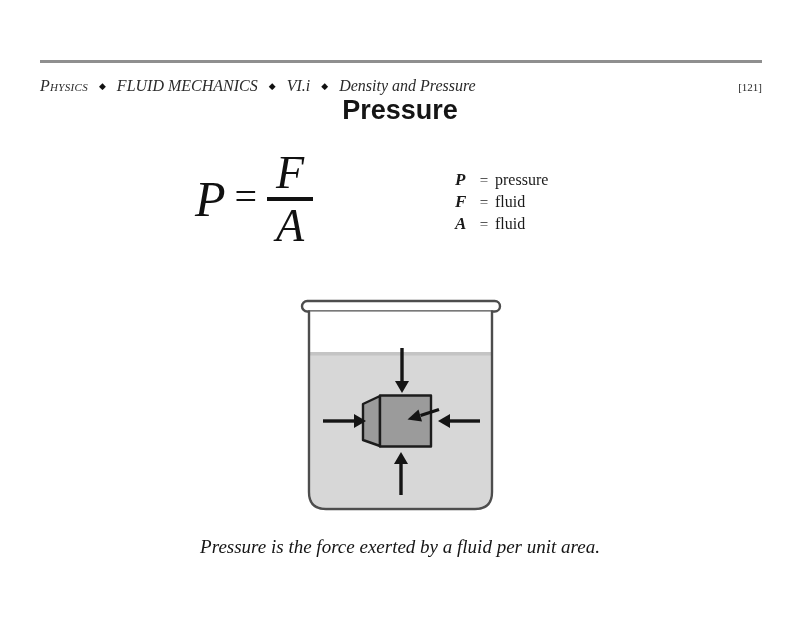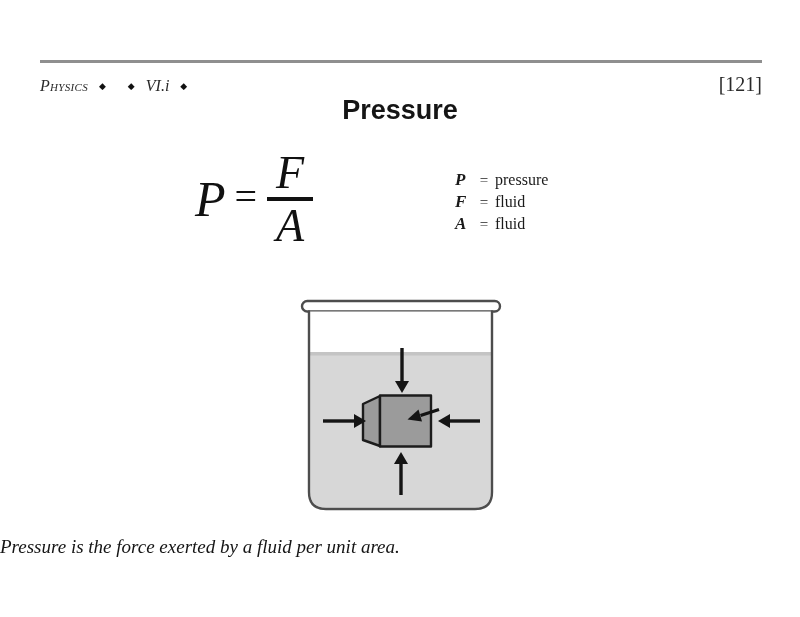--- a/index.html
+++ b/index.html
@@ -34,21 +34,21 @@
   }
   .subject { font-variant: small-caps; letter-spacing: 0.3px; margin-top: 36px; }
   .diamond {
     font-style: normal;
     font-size: 9px;
     margin: 0 11px;
     position: relative;
     top: -2px;
     color: #111;
   }
-  .page-number { font-size: 20px; color: #2a2a2a; }
+  .page-number { font-size: 11px; color: #2a2a2a; }
   .rule {
     position: absolute;
     left: 40px;
     right: 38px;
     top: 60px;
     height: 3px;
     background: #8f8f8f;
   }
 
   
@@ -89,37 +89,40 @@
 
   
   .diagram { position: absolute; left: 294px; top: 294px; width: 212px; height: 230px; }
 
   
   .caption {
     position: absolute;
     top: 536px;
     left: 0;
     width: 100%;
+    text-align: center;
     font-style: italic;
     font-size: 19px;
     color: #151515;
   }
 </style>
 </head>
 <body>
 
 <div class="page">
 
   <div class="header">
     <div class="header-left">
       <span class="subject">Physics</span>
       <span class="diamond">◆</span>
+      <span class="course">FLUID MECHANICS</span>
       <span class="diamond">◆</span>
       <span class="section">VI.i</span>
       <span class="diamond">◆</span>
+      <span class="topic">Density and Pressure</span>
     </div>
     <div class="page-number">[121]</div>
   </div>
   <div class="rule"></div>
 
   <div class="title">Pressure</div>
 
   <div class="formula">
     <span class="f-lhs">P</span>
     <span class="f-eq">=</span>

